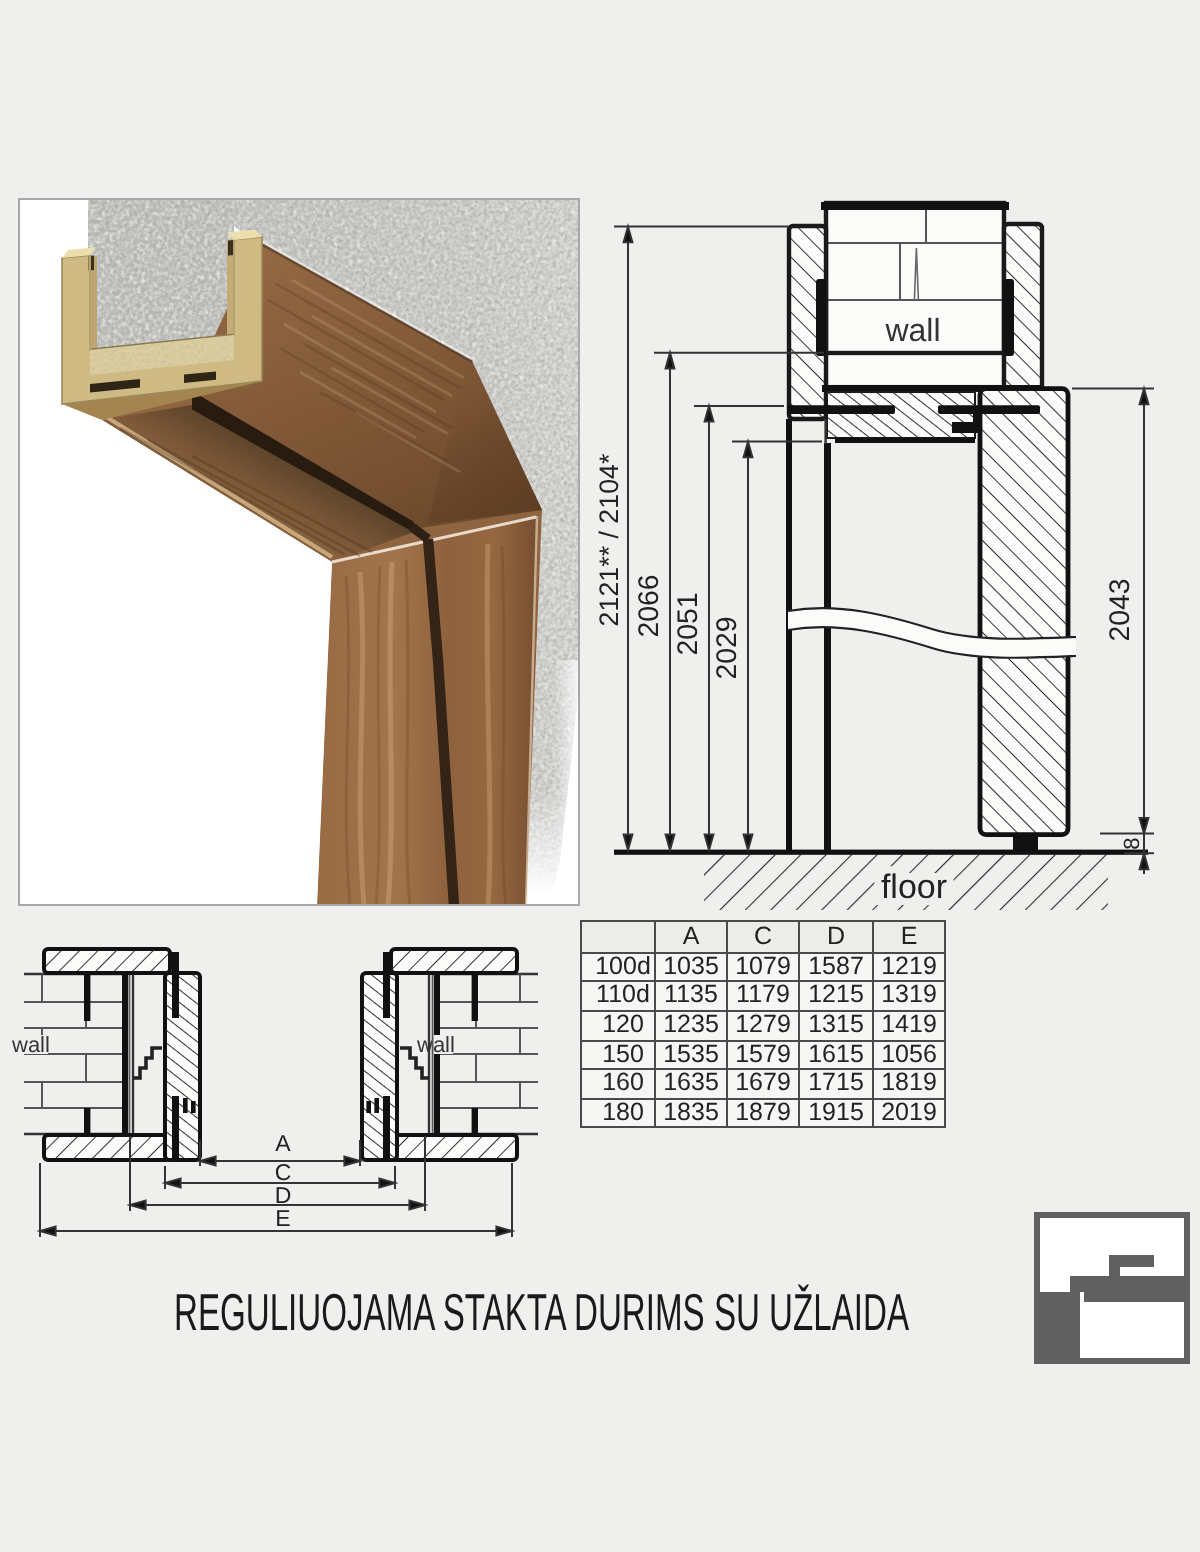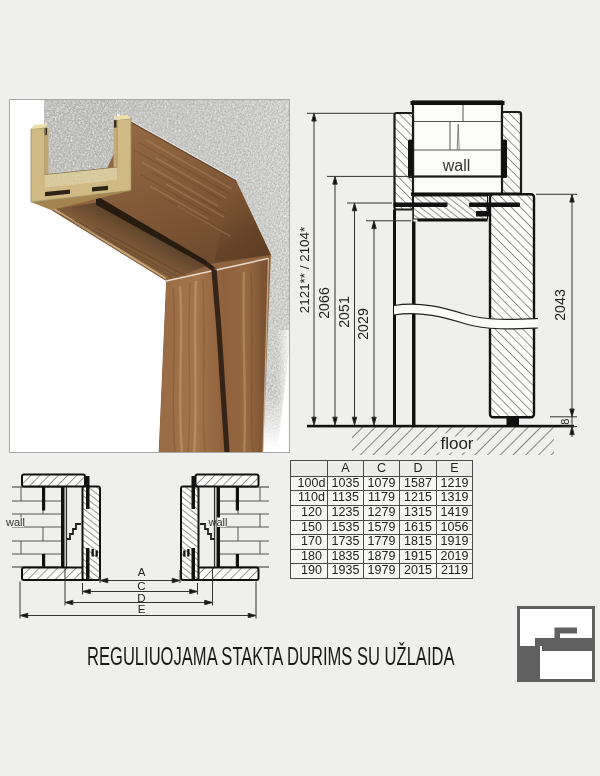--- a/index.html
+++ b/index.html
@@ -399,36 +399,29 @@
         <td>1419</td>
       </tr>
 <tr>
         <td class="lb">150</td>
         <td>1535</td>
         <td>1579</td>
         <td>1615</td>
         <td>1056</td>
       </tr>
 <tr>
-        <td class="lb">170</td>
-        <td>1735</td>
-        <td>1779</td>
-        <td>1815</td>
-        <td>1919</td>
+        <td class="lb">160</td>
+        <td>1635</td>
+        <td>1679</td>
+        <td>1715</td>
+        <td>1819</td>
       </tr>
 <tr>
         <td class="lb">180</td>
         <td>1835</td>
         <td>1879</td>
         <td>1915</td>
         <td>2019</td>
       </tr>
-<tr>
-        <td class="lb">190</td>
-        <td>1935</td>
-        <td>1979</td>
-        <td>2015</td>
-        <td>2119</td>
-      </tr>
 </tbody>
   </table>
 
 <div id="title">REGULIUOJAMA STAKTA DURIMS SU UŽLAIDA</div>
 
 </body></html>

